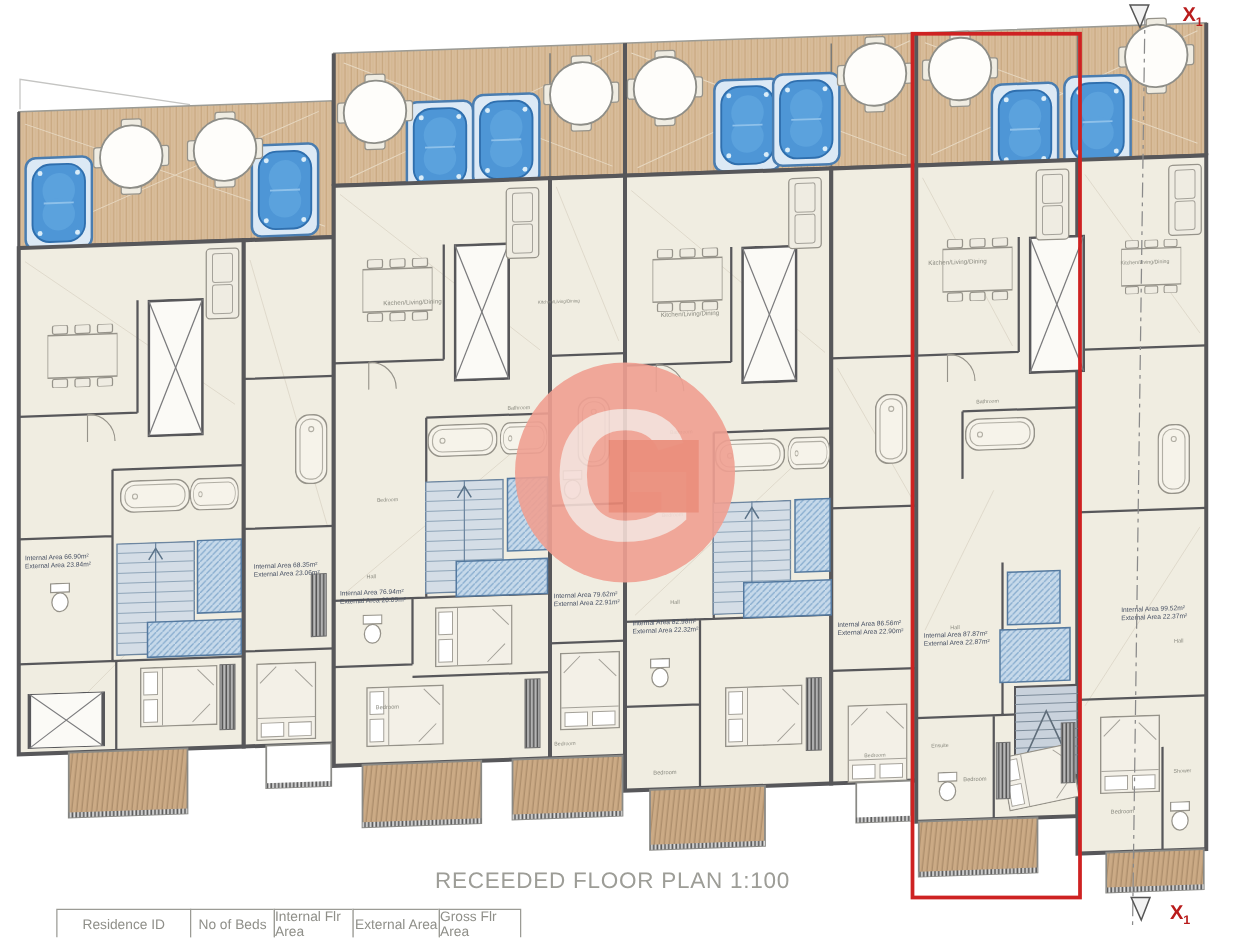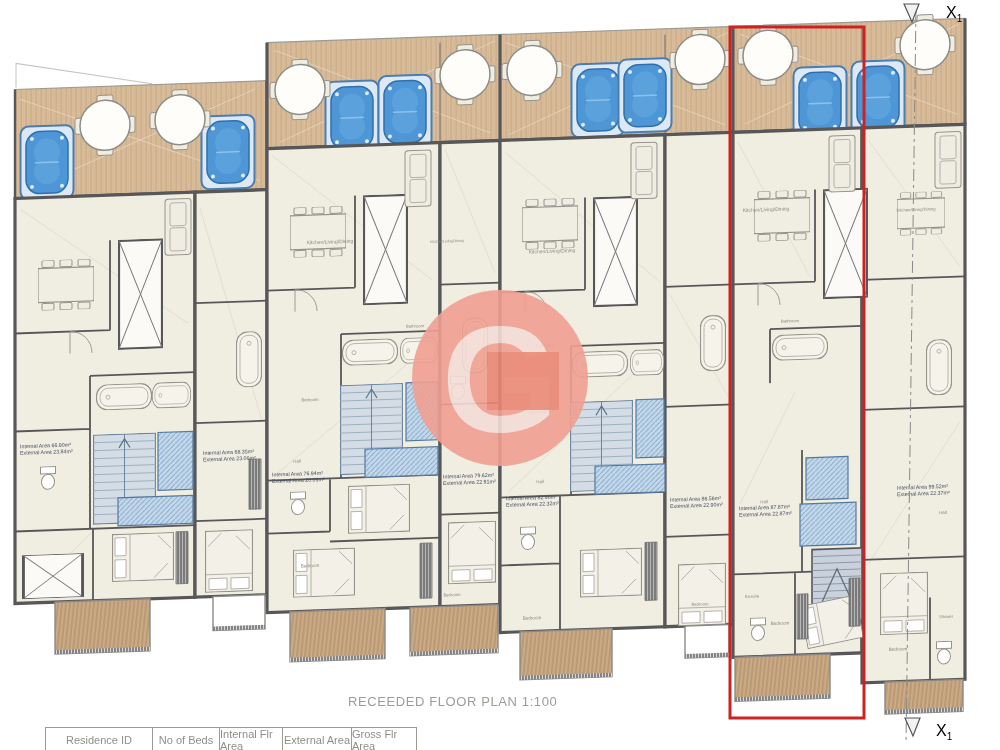--- a/index.html
+++ b/index.html
@@ -10,28 +10,28 @@
   .plan-label{fill:#8b8b81;}
   .plan-ann{fill:#475063;font-size:5.3px;}
   .furn{fill:#efece2;stroke:#96938a;stroke-width:1;}
   .wallthick{stroke:#57575a;stroke-width:3.2;fill:none;}
   .wallmed{stroke:#57575a;stroke-width:1.8;fill:none;}
   .unitfill{fill:#f0ede1;stroke:#57575a;stroke-width:3.2;}
   .bluebox{fill:url(#bluehatch);stroke:#54799f;stroke-width:1.2;}
   .faint{stroke:#d9d3c4;stroke-width:0.7;fill:none;opacity:0.85;}
   .deckline{stroke:#e6d7c0;stroke-width:0.8;fill:none;}
   .doorarc{stroke:#96938a;stroke-width:0.9;fill:none;}
-  #title-text{position:absolute;left:348px;top:694px;font-size:13px;color:#9d9d97;
+  #title-text{position:absolute;left:348px;top:694px;font-size:18px;color:#9d9d97;
               letter-spacing:0.6px;}
   #res-table{position:absolute;left:45px;top:727px;display:flex;}
   #res-table .cell{box-sizing:border-box;border:1px solid #9b9b95;margin-left:-1px;
                    height:26px;display:flex;align-items:center;justify-content:center;
                    font-size:11px;color:#8f8f89;background:#fff;}
   #res-table .cell:first-child{margin-left:0;}
-  .xmark{position:absolute;font-weight:normal;font-size:16px;color:#000000;}
+  .xmark{position:absolute;font-weight:bold;font-size:16px;color:#b91c1c;}
   .xmark sub{font-size:10px;}
   #xmark-top{left:946px;top:4px;}
   #xmark-bottom{left:936px;top:722px;}
 </style>
 </head>
 <body>
 
 <div id="canvas">
 
 <svg id="plan-svg" width="1000" height="750" viewBox="0 0 1000 750">

